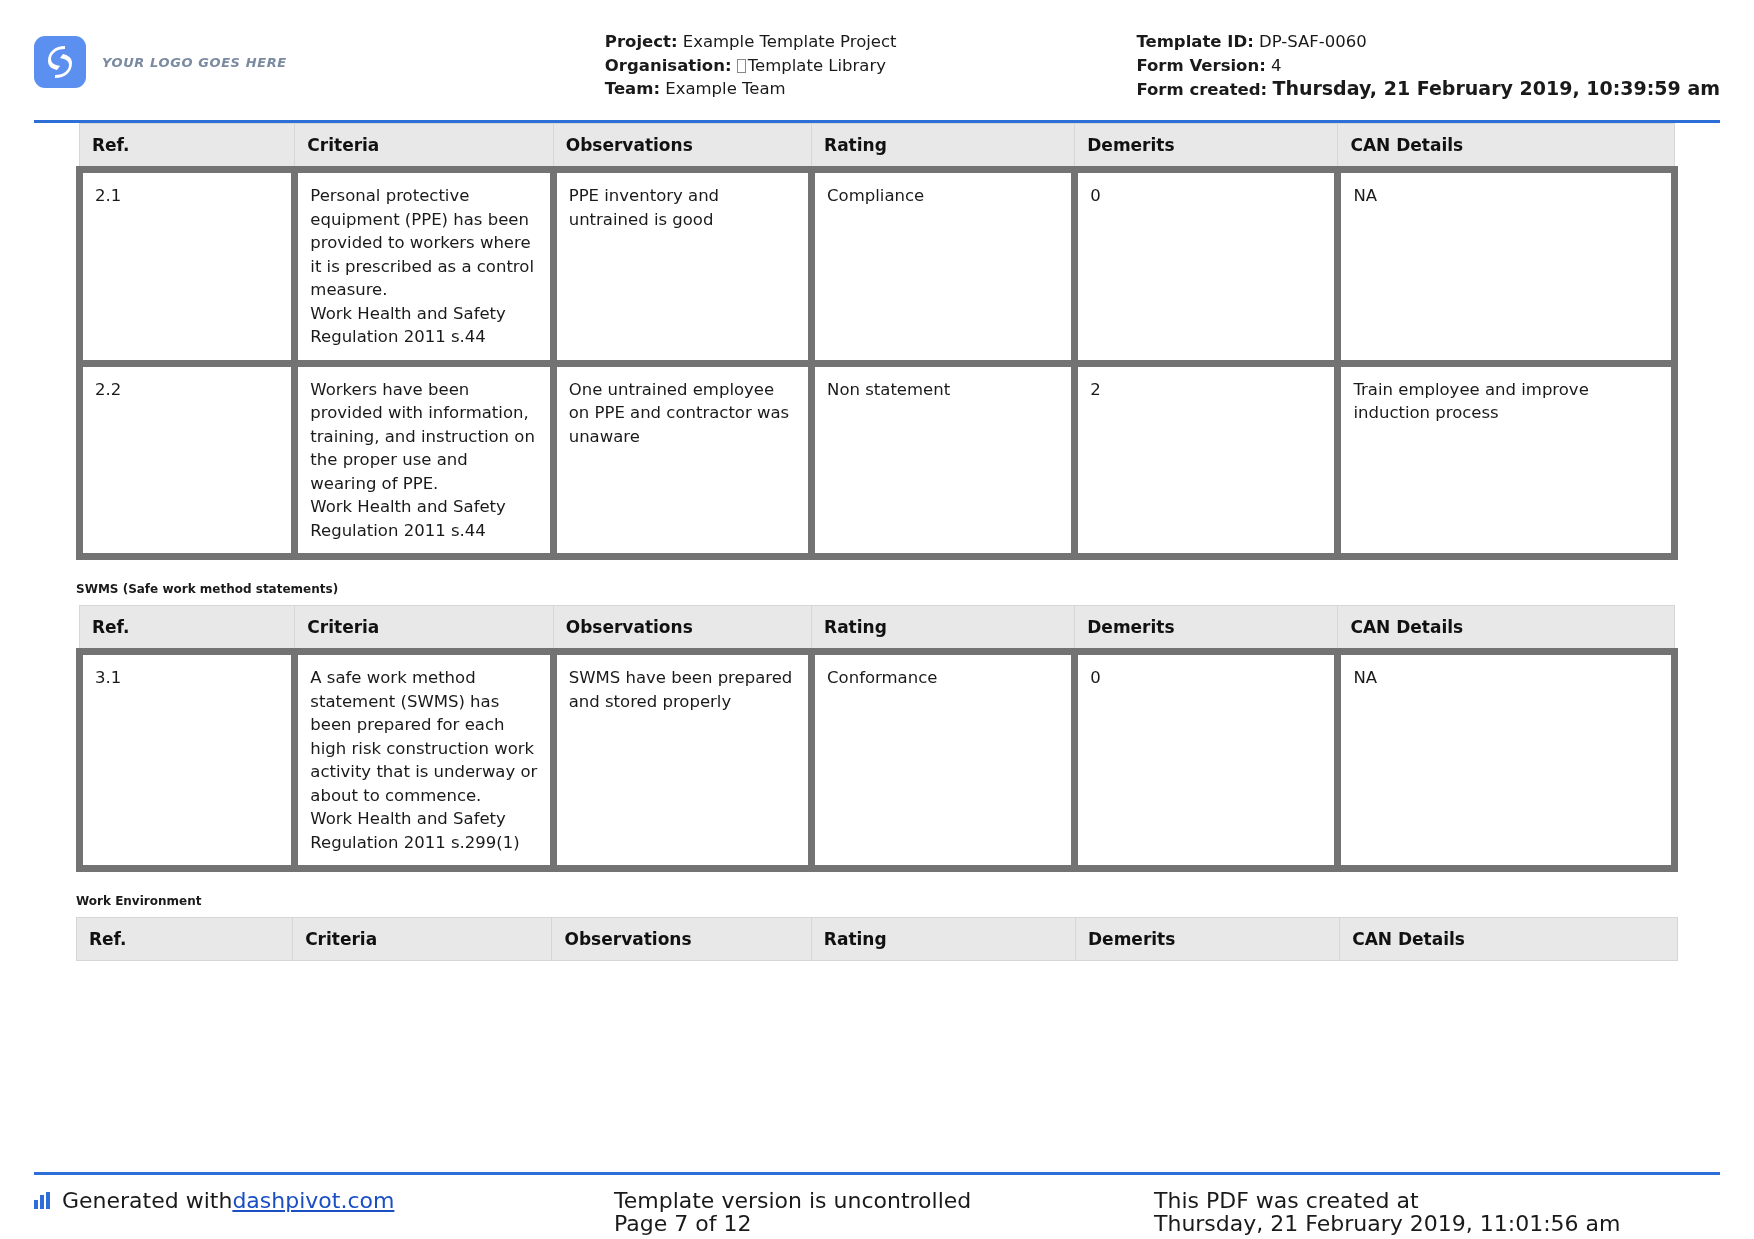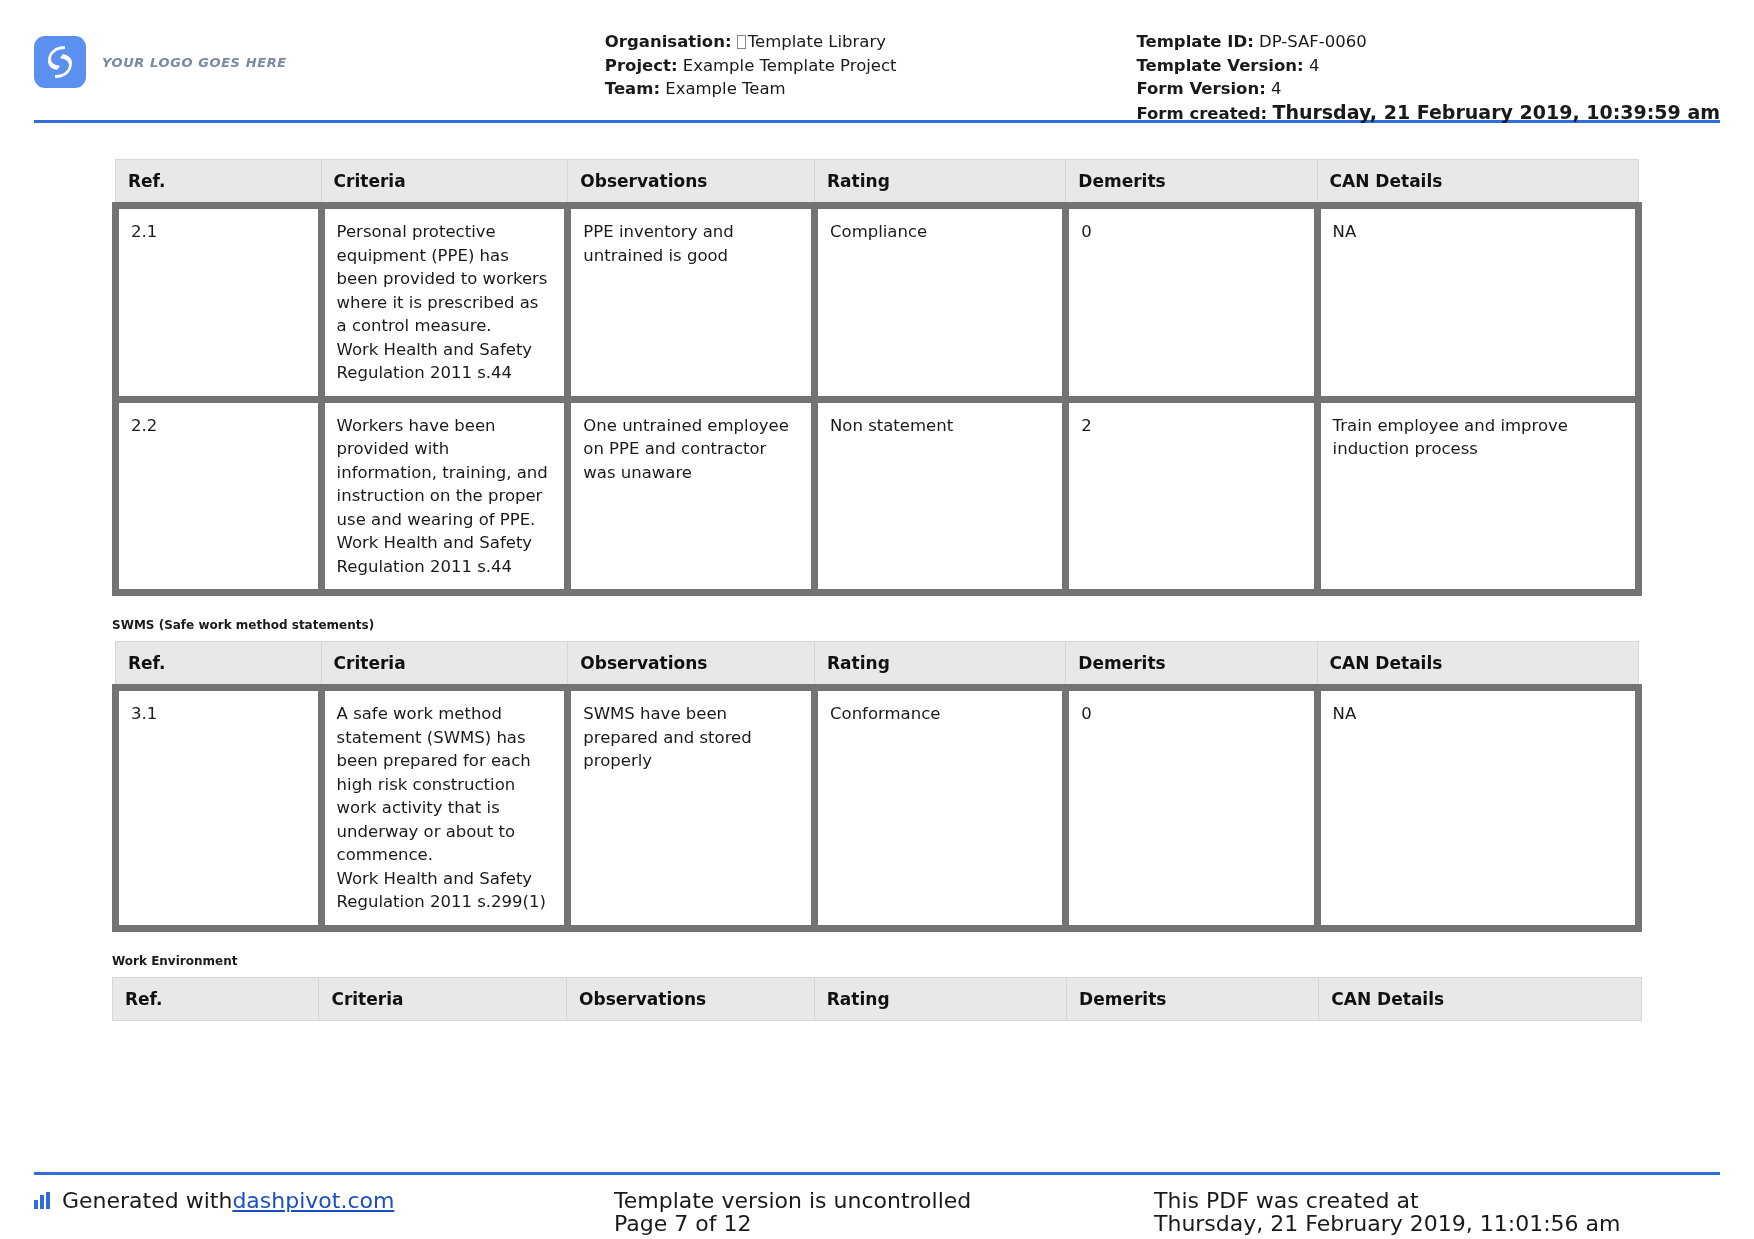--- a/index.html
+++ b/index.html
@@ -72,22 +72,21 @@
     margin-right: 2px;
   }
   .header-rule {
     height: 3px;
     background: #2d6fd6;
     margin: 0 34px;
   }
 
   
   .content {
-    padding: 0 112px;
-    margin-top: 36px;
+    padding: 0 76px;
   }
   .section-title {
     font-size: 12px;
     font-weight: bold;
     color: #1a1a1a;
     margin: 22px 0 9px 0;
   }
   table.insp {
     width: 100%;
     border-collapse: collapse;
@@ -164,41 +163,37 @@
       <svg width="52" height="52" viewBox="0 0 52 52" aria-hidden="true">
         <path d="M31 13 C22 13 17 18 17 23 C17 28 22 29 26 30 L23 34 C19 33 14 31 14 25 C14 16 21 10 31 10 Z" fill="#ffffff"></path>
         <path d="M21 39 C30 39 35 34 35 29 C35 24 30 23 26 22 L29 18 C33 19 38 21 38 27 C38 36 31 42 21 42 Z" fill="#ffffff"></path>
       </svg>
     </div>
     <div class="logo-text">YOUR LOGO GOES HERE</div>
   </div>
 
   <div class="meta-center">
     <div class="meta-line">
+      <b>Project:</b>
+      <span class="val">Example Template Project</span>
+    </div>
+    <div class="meta-line">
       <b>Organisation:</b>
       <span class="missing-glyph"></span><span class="val">Template Library</span>
     </div>
     <div class="meta-line">
-      <b>Project:</b>
-      <span class="val">Example Template Project</span>
-    </div>
-    <div class="meta-line">
       <b>Team:</b>
       <span class="val">Example Team</span>
     </div>
   </div>
 
   <div class="meta-right">
     <div class="meta-line">
       <b>Template ID:</b>
       <span class="val">DP-SAF-0060</span>
-    </div>
-    <div class="meta-line">
-      <b>Template Version:</b>
-      <span class="val">4</span>
     </div>
     <div class="meta-line">
       <b>Form Version:</b>
       <span class="val">4</span>
     </div>
     <div class="meta-line">
       <b>Form created:</b>
       <span class="val small">Thursday, 21 February 2019, 10:39:59 am</span>
     </div>
   </div>

